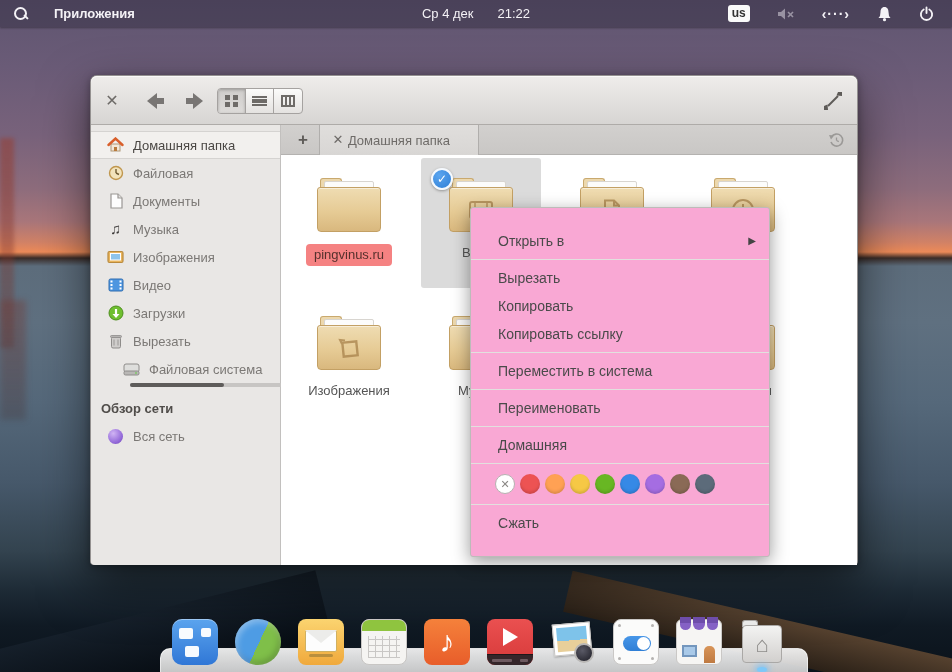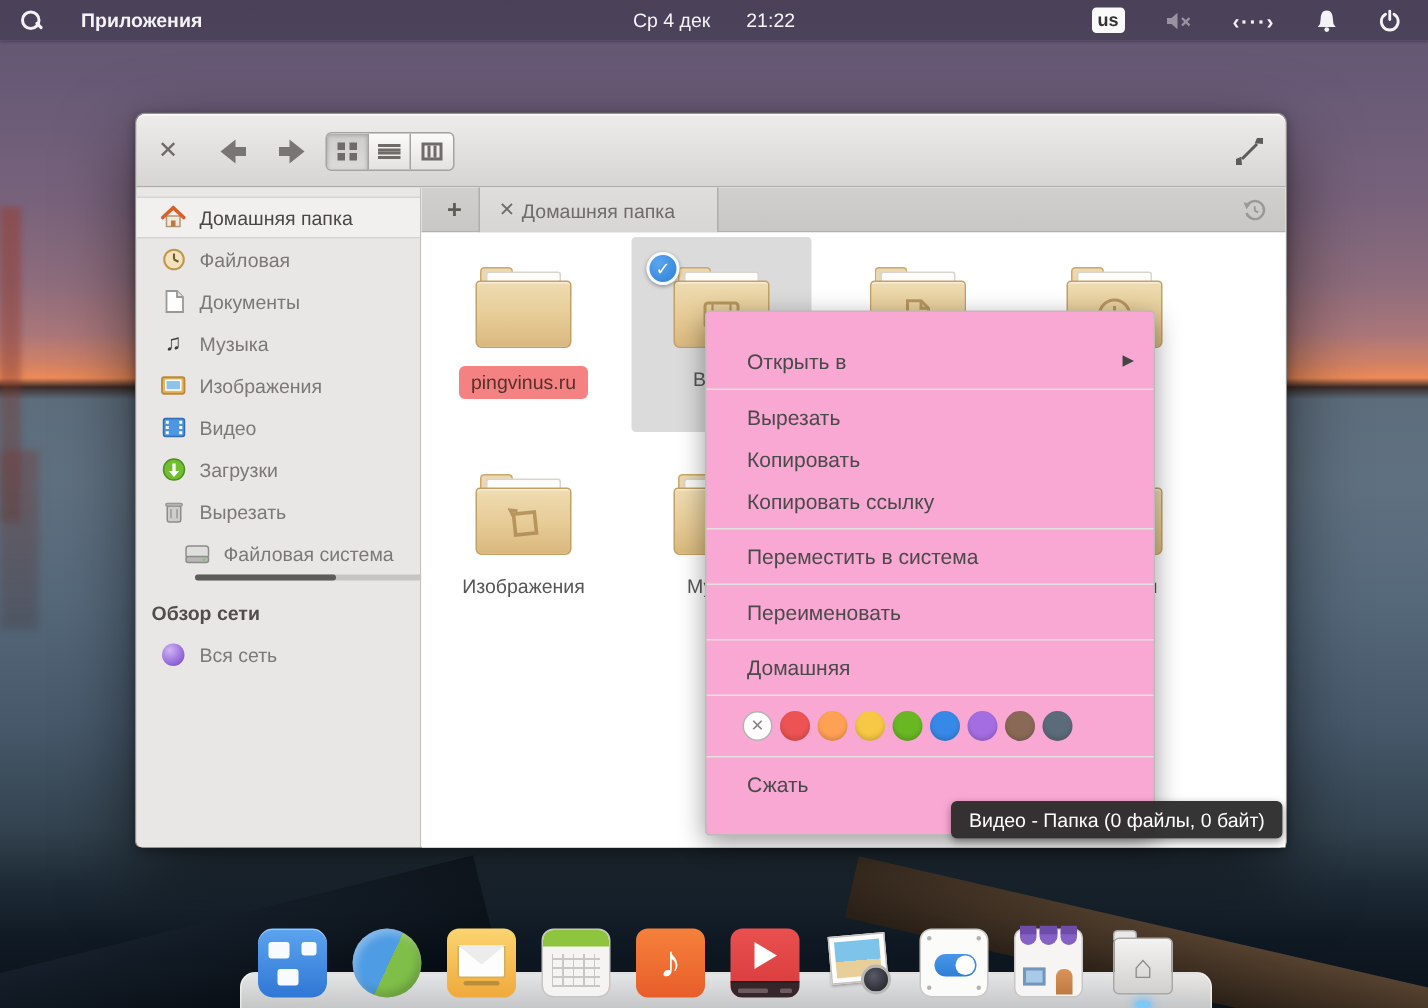--- a/index.html
+++ b/index.html
@@ -549,21 +549,20 @@
       <span class="dot" style="background: rgb(104, 183, 35);"></span>
       <span class="dot" style="background: rgb(54, 137, 230);"></span>
       <span class="dot" style="background: rgb(165, 109, 226);"></span>
       <span class="dot" style="background: rgb(138, 106, 86);"></span>
       <span class="dot" style="background: rgb(92, 107, 122);"></span>
     </div>
     <div class="cm-sep"></div>
     <div class="cm-item">Сжать</div>
   </div>
 
-  <div class="tooltip">Видео - Папка (0 файлы, 0 байт)</div>
 
   <div class="dock-strip"></div>
   <div class="dock-icons">
     <div class="dock-icon di-multitask">
       <i style="left:7px;top:9px;width:14px;height:11px"></i>
       <i style="right:7px;top:9px;width:10px;height:9px"></i>
       <i style="left:13px;bottom:8px;width:14px;height:11px"></i>
     </div>
     <div class="dock-icon di-browser"></div>
     <div class="dock-icon di-mail">

